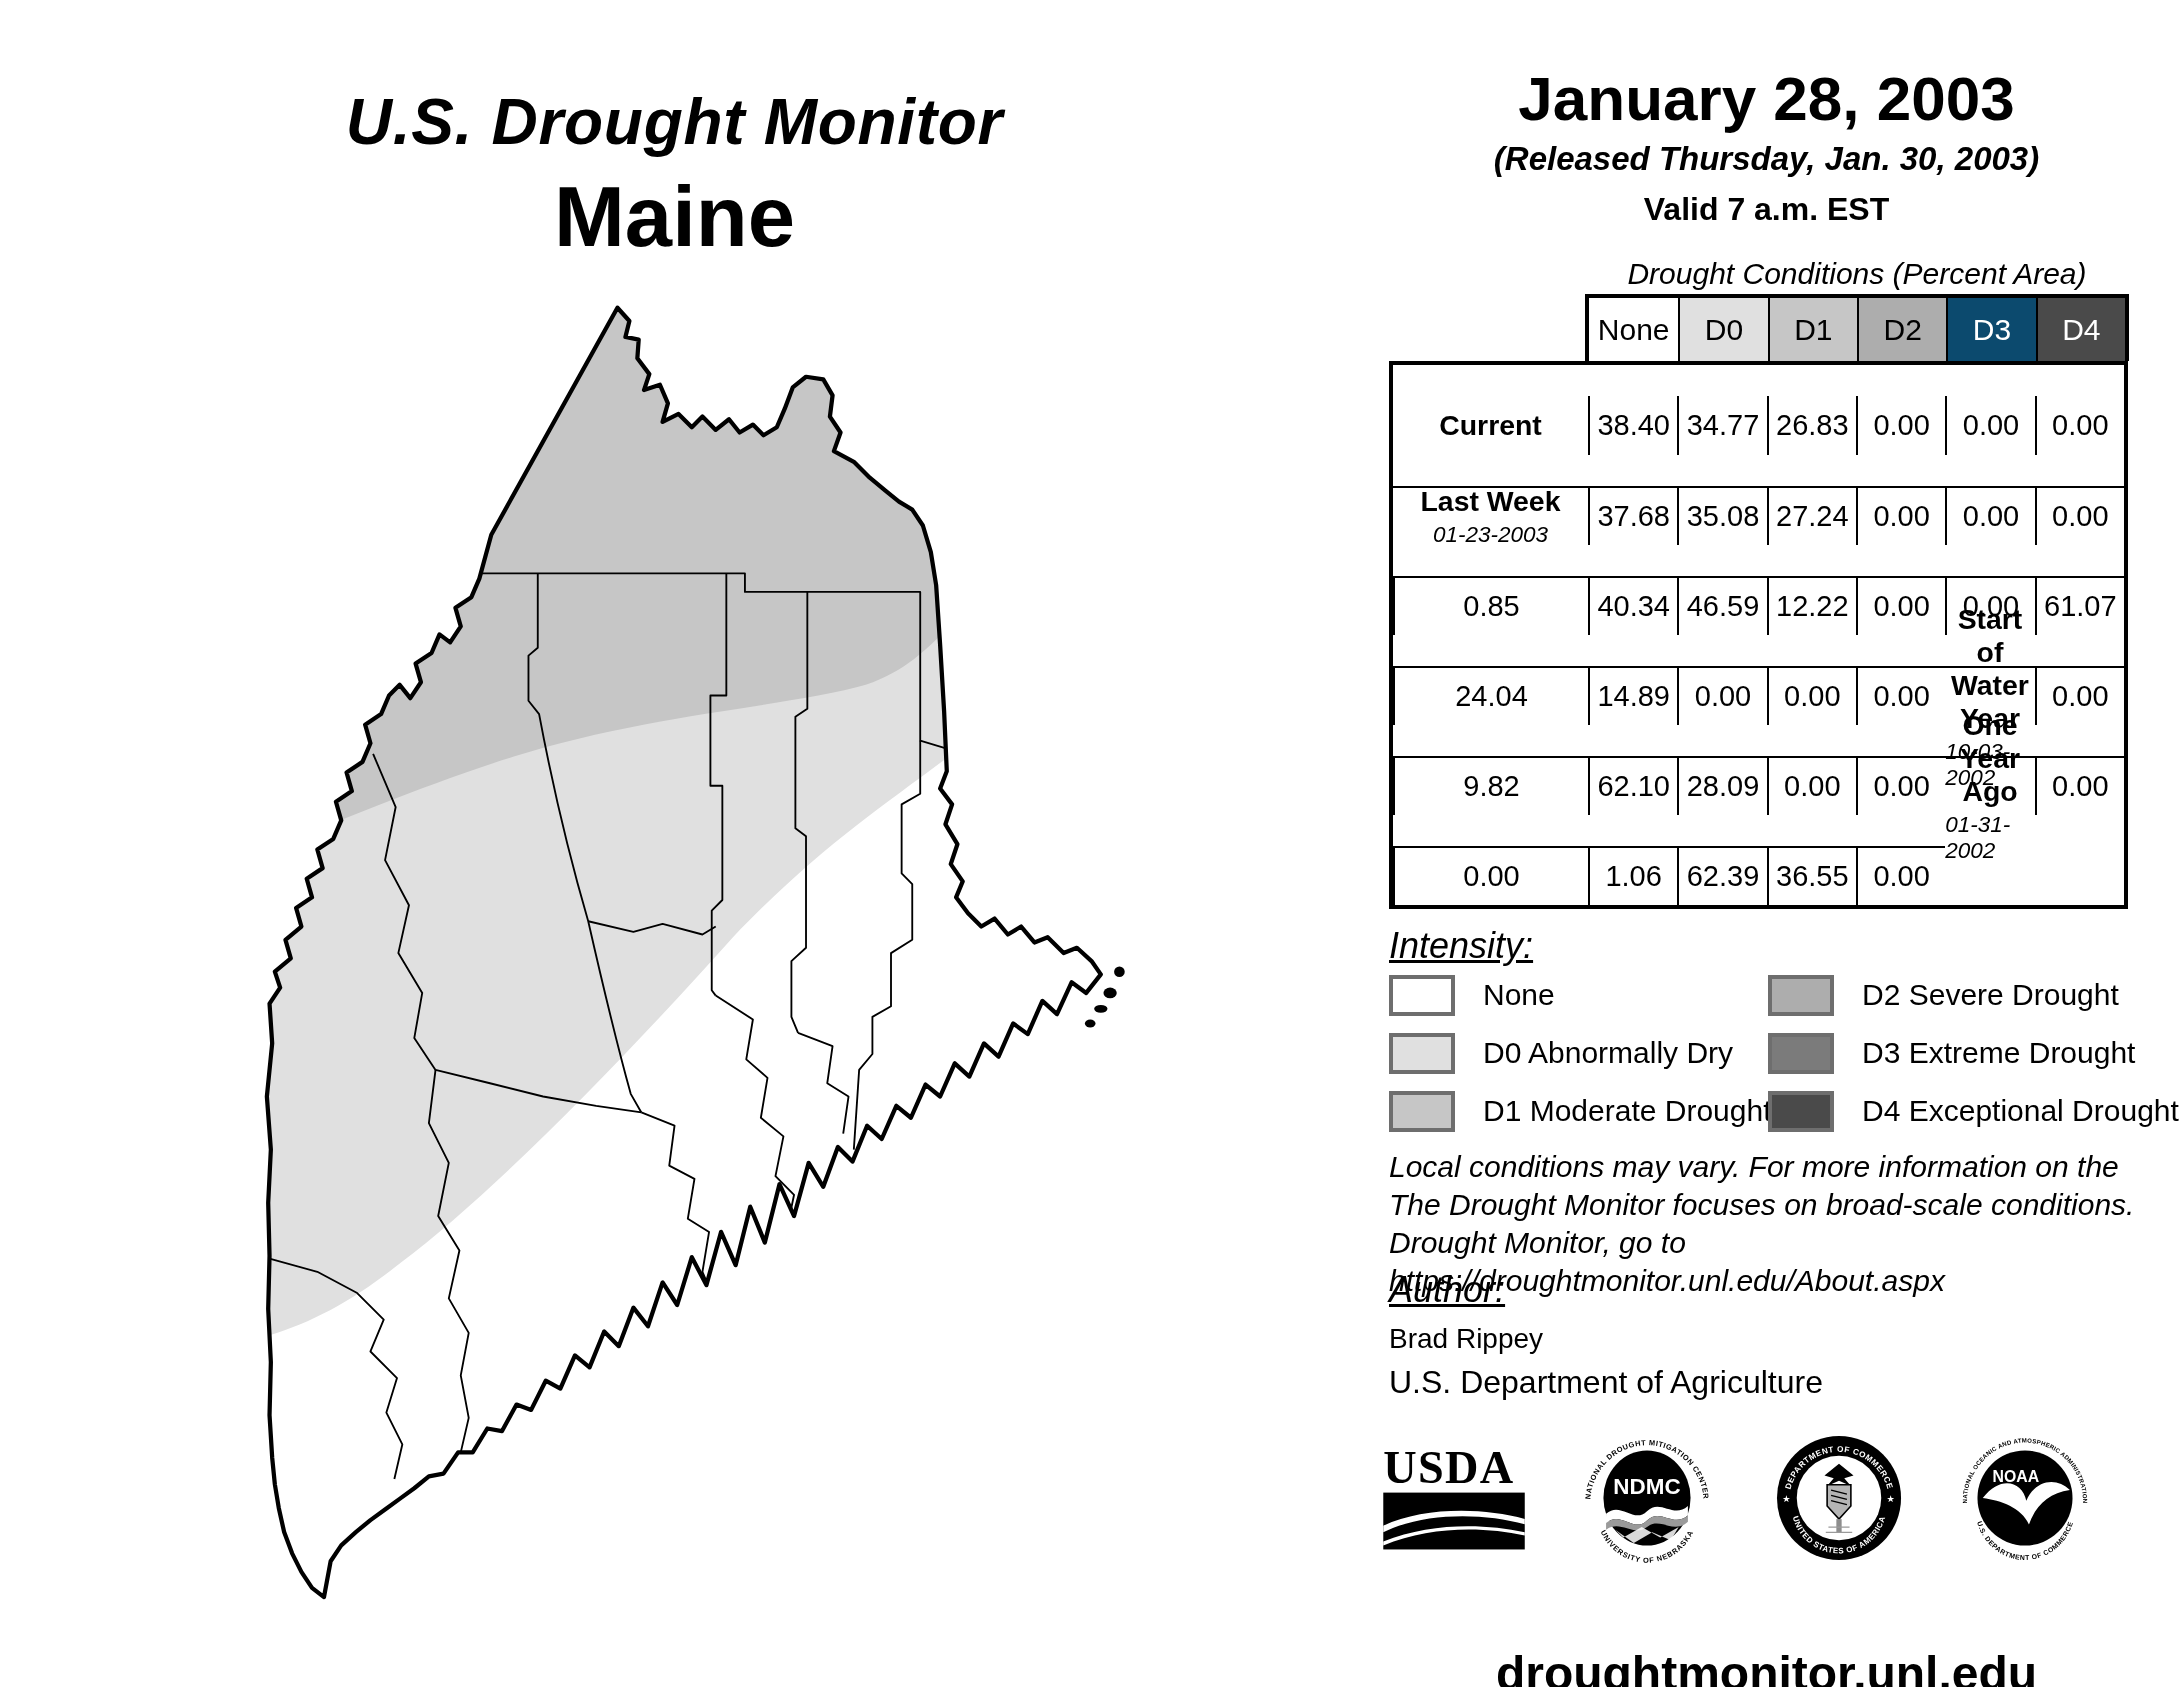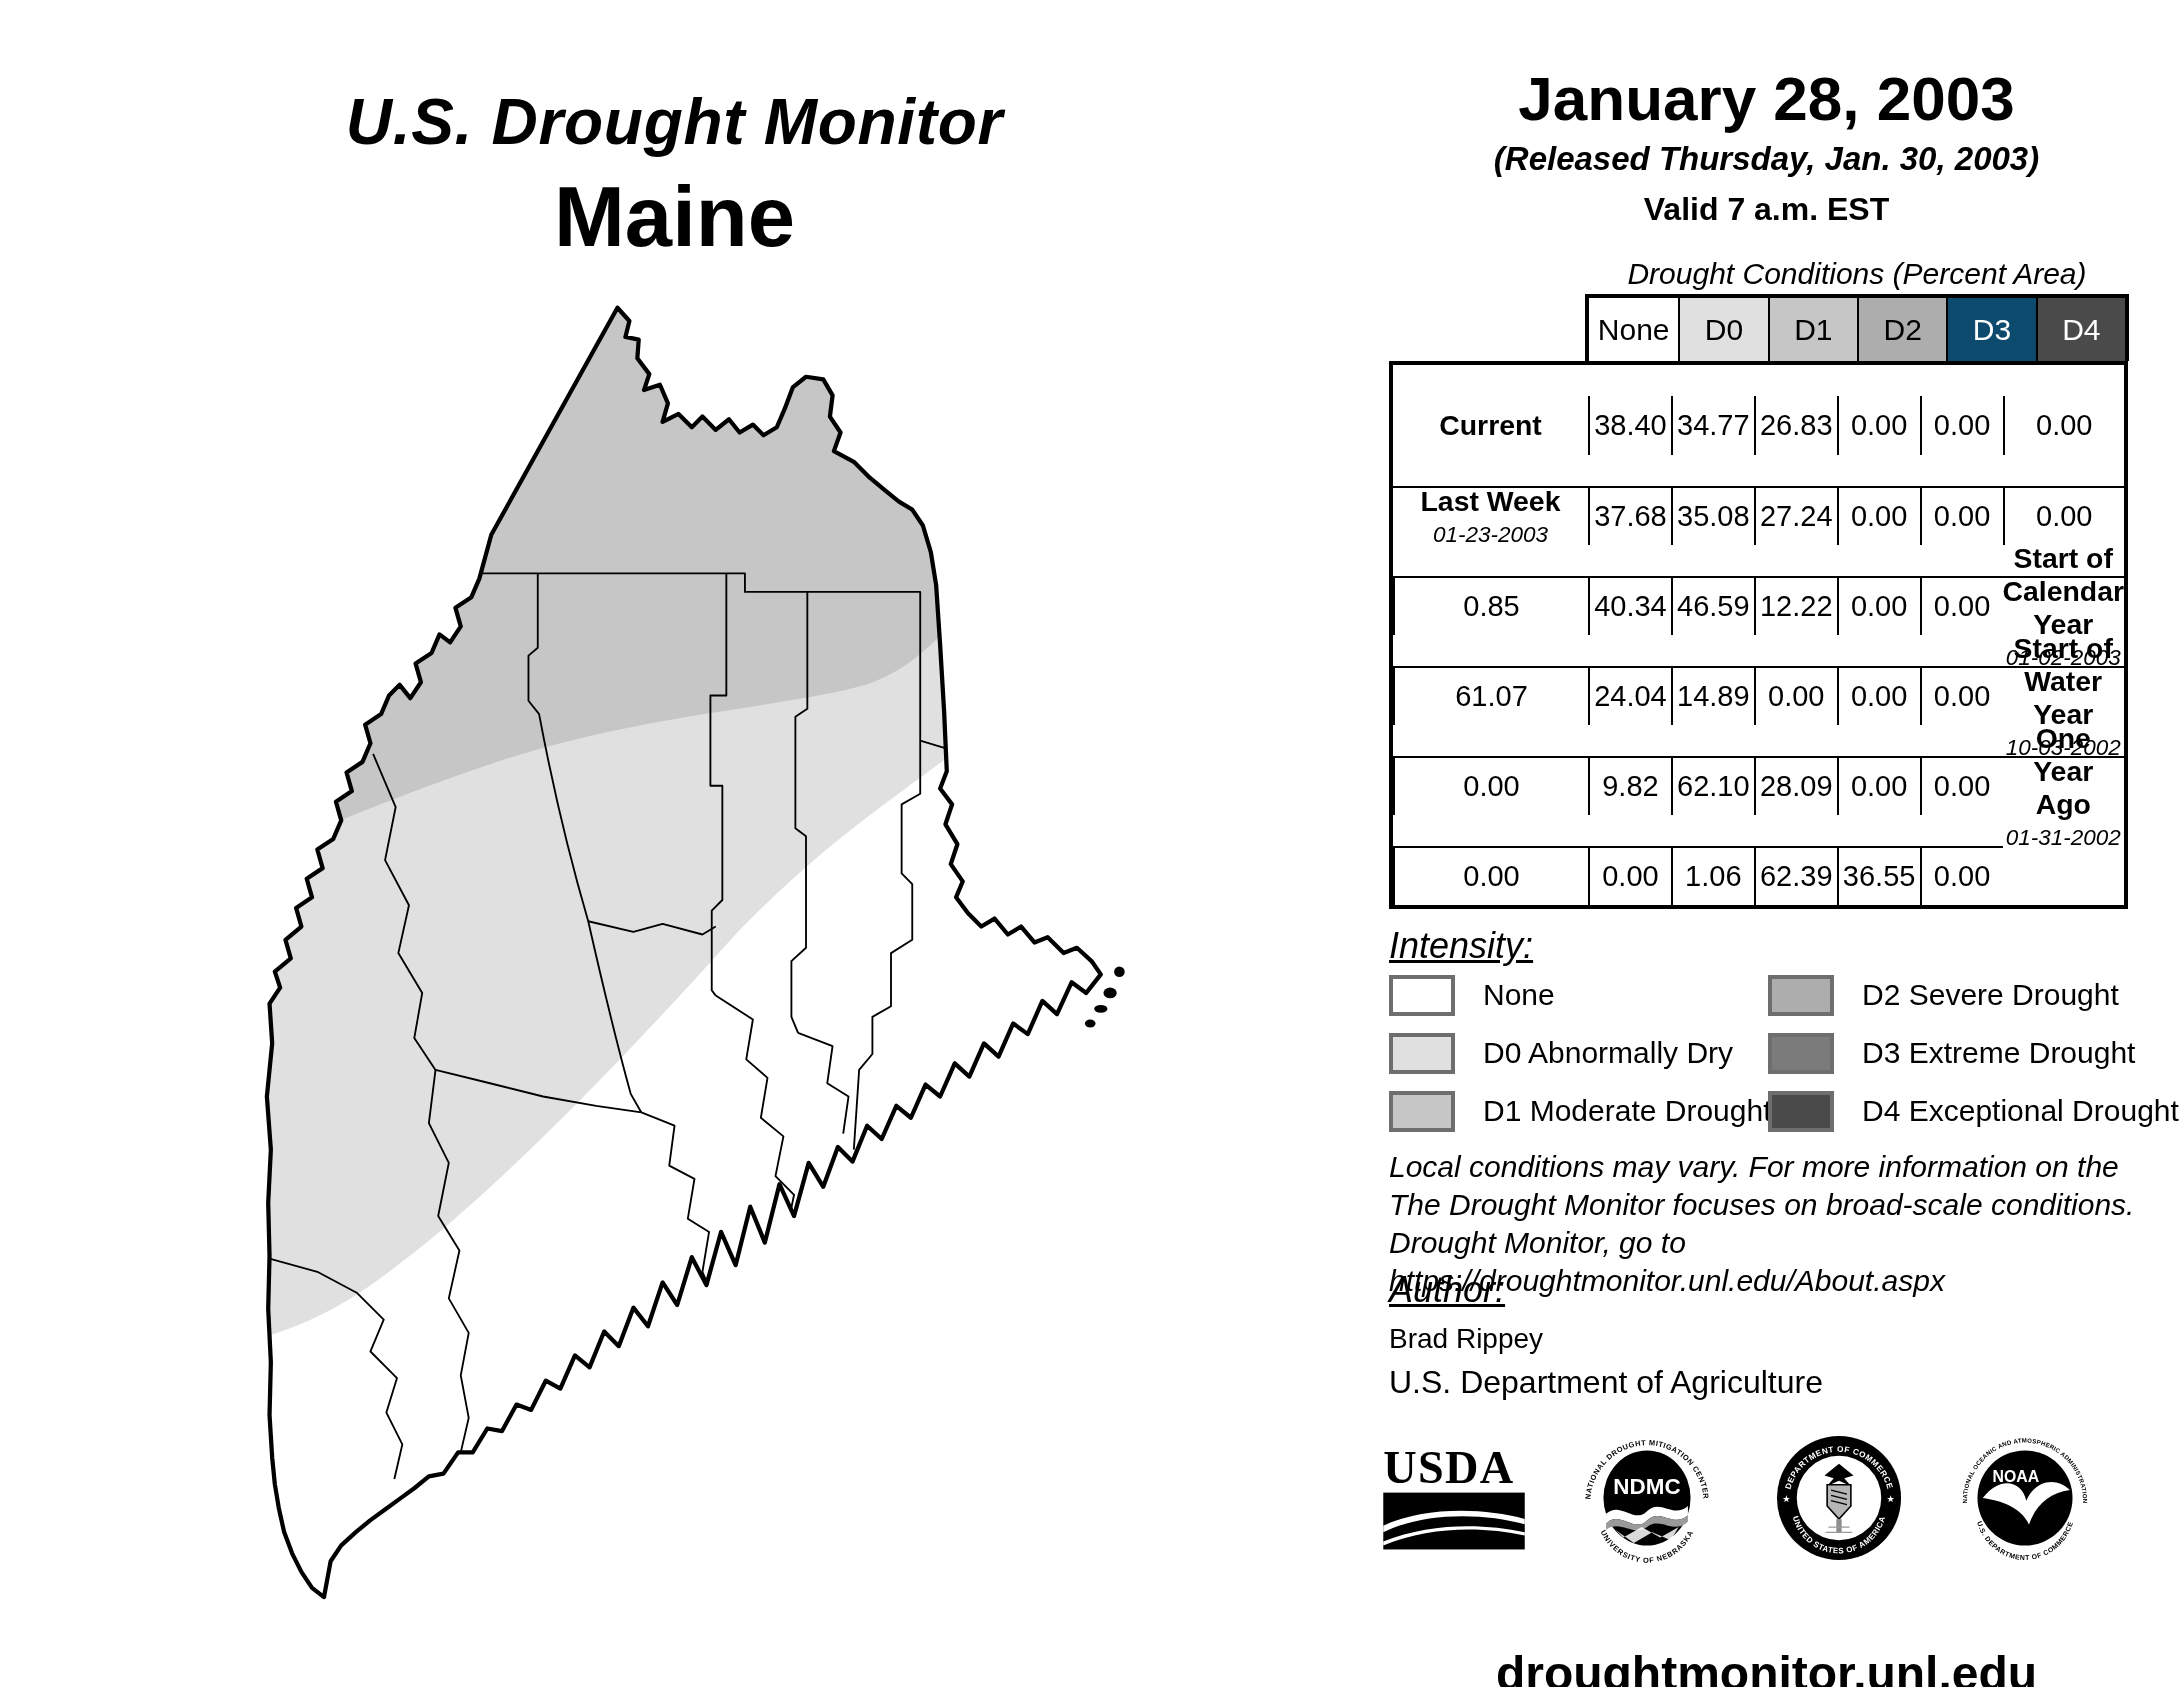--- a/index.html
+++ b/index.html
@@ -221,24 +221,20 @@
   <div class="cell">0.00</div>
   <div class="cell">0.00</div>
 
   <div class="cell">0.85</div>
   <div class="cell">40.34</div>
   <div class="cell">46.59</div>
   <div class="cell">12.22</div>
   <div class="cell">0.00</div>
   <div class="cell">0.00</div>
 
-  <div class="cell c0">
-    <div class="rlabel">Start of Calendar Year</div>
-    <div class="rdate2">01-02-2003</div>
-  </div>
   <div class="cell">61.07</div>
   <div class="cell">24.04</div>
   <div class="cell">14.89</div>
   <div class="cell">0.00</div>
   <div class="cell">0.00</div>
   <div class="cell">0.00</div>
 
   <div class="cell c0">
     <div class="rlabel">Start of Water Year</div>
     <div class="rdate2">10-03-2002</div>

